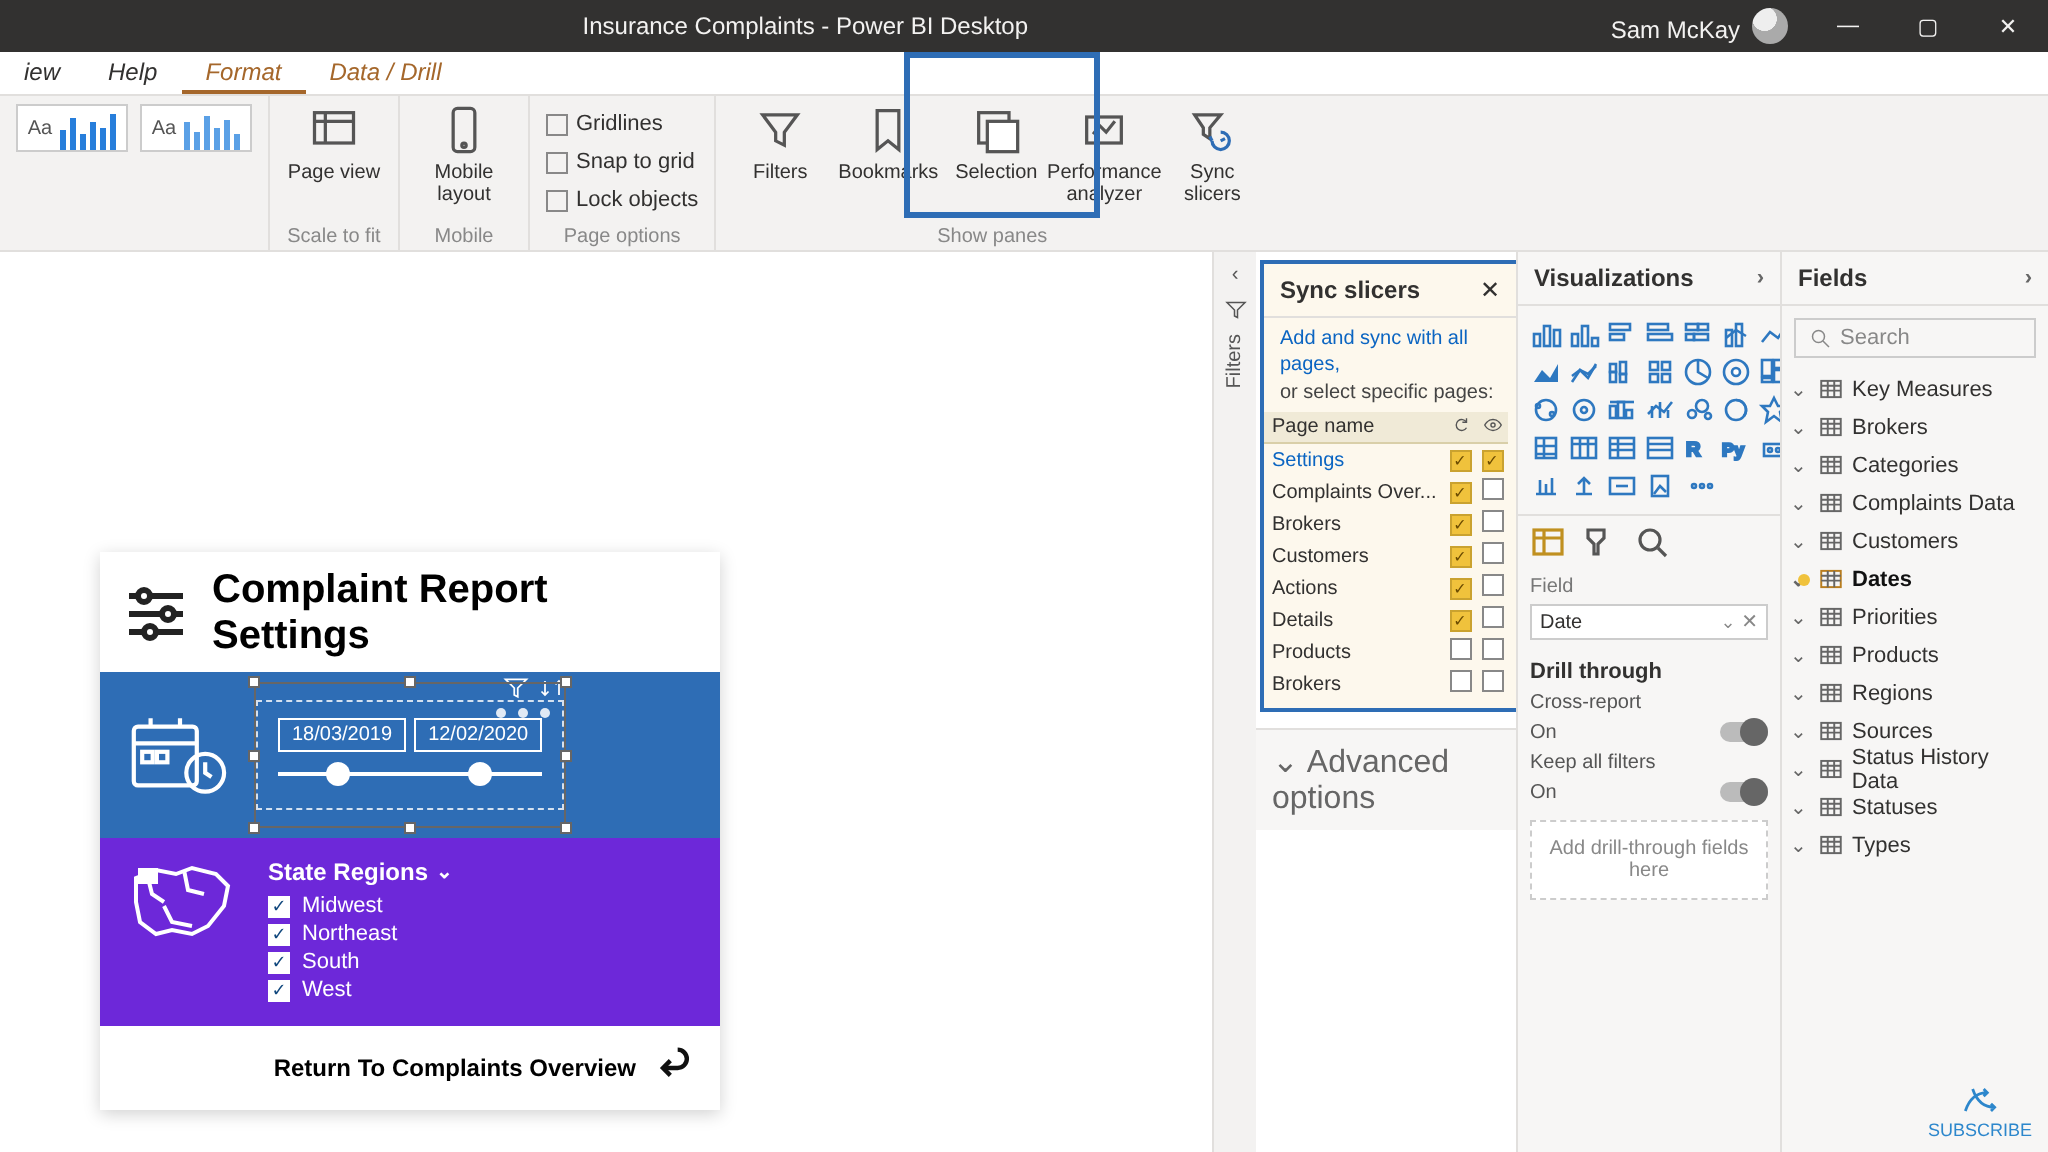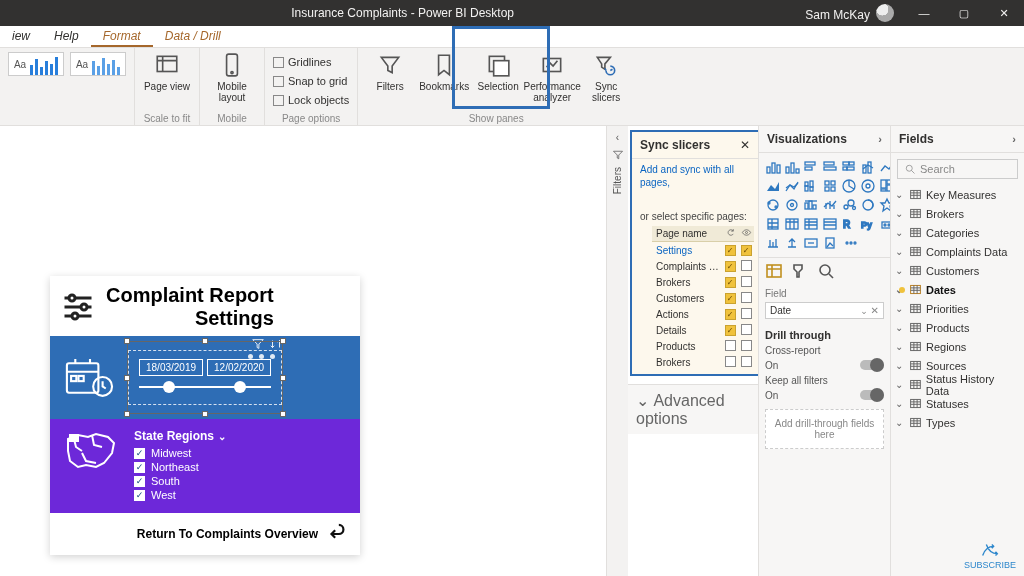--- a/index.html
+++ b/index.html
@@ -33,21 +33,21 @@
   .check { display:flex; align-items:center; gap:4px; font-size:11px; color:#323130; height:16px;}
   .check .box{ width:11px; height:11px; border:1px solid #888;}
   .pgopt { display:flex; flex-direction:column; gap:3px; padding-top:2px;}
 
   
   .main { position:absolute; top:126px; bottom:0; left:0; right:0; display:flex;}
   .canvas { flex:1; background:#fff; position:relative;}
   .report-card { position:absolute; left:50px; top:150px; width:310px; box-shadow:0 2px 8px rgba(0,0,0,.18);}
   .card-head { display:flex; align-items:center; gap:10px; padding:8px 10px 6px 10px; background:#fff;}
   .card-head svg{width:36px;height:36px;}
-  .card-head .t { font-size:20px; font-weight:600; line-height:1.15;text-align:right;}
+  .card-head .t { font-size:20px; font-weight:600; line-height:1.15;}
   .date-strip { background:#2e6db5; padding:14px 12px 14px 14px; display:flex; align-items:center; gap:12px; position:relative;}
   .date-strip svg.cal{width:52px;height:42px;stroke:#fff;stroke-width:2;fill:none;}
   .date-slicer { border:1px dashed rgba(255,255,255,.8); padding:8px 10px 16px 10px; position:relative;}
   .date-boxes { display:flex; gap:4px; }
   .date-boxes .d { border:1px solid #fff; font-size:10px; color:#fff; padding:2px 6px;}
   .date-slicer .handles-row{position:absolute;top:3px;right:6px;display:flex;gap:6px;}
   .date-slicer .dot{width:5px;height:5px;border-radius:50%;background:rgba(255,255,255,.85);}
   .range-line{ height:2px; background:#fff; margin-top:10px; position:relative;}
   .range-line .knob{position:absolute;top:-5px;width:12px;height:12px;border-radius:50%;background:#fff;}
   .slicer-handles{position:absolute;top:-14px;right:-2px;display:flex;gap:4px;}
@@ -66,22 +66,22 @@
   .region-list .item{display:flex;align-items:center;gap:6px;margin:2px 0;}
   .region-list .item .cb{width:11px;height:11px;background:#fff;color:#10477d;font-size:9px;display:flex;align-items:center;justify-content:center;}
   .card-foot{background:#fff;padding:10px 12px;text-align:right;display:flex;align-items:center;justify-content:flex-end;gap:8px;}
   .card-foot .txt{font-size:12px;font-weight:700;}
   .card-foot svg{width:22px;height:22px;}
   .pane{border-left:1px solid #e1dfdd;background:#f7f6f5;display:flex;flex-direction:column;font-size:11px;color:#323130;}
   .pane .head{display:flex;align-items:center;justify-content:space-between;padding:6px 8px;border-bottom:1px solid #e1dfdd;font-weight:600;font-size:12px;}
   .pane .head .chev{font-size:11px;color:#666;}
   .pane-sync{width:130px;background:#fdf8ed;border:2px solid #2e6db5;margin:4px 2px;}
   .pane-sync .desc{font-size:10px;color:#0b65c2;padding:5px 8px 2px 8px;line-height:1.25;}
-  .pane-sync .desc2{font-size:10px;color:#444;padding:0 8px 4px 8px;margin-top:20px;}
-  .sync-table{padding:0 4px 4px 20px;}
+  .pane-sync .desc2{font-size:10px;color:#444;padding:0 8px 4px 8px;}
+  .sync-table{padding:0 4px 4px 0;}
   .sync-row{display:flex;align-items:center;font-size:10px;height:16px;}
   .sync-row.header{background:#f0ead7;border-bottom:1px solid #d9cfa9;}
   .sync-row .nm{flex:1;padding-left:4px;overflow:hidden;text-overflow:ellipsis;white-space:nowrap;}
   .sync-row .ic{width:16px;text-align:center;}
   .sync-row.sel .nm{color:#0b65c2;}
   .cbx{width:11px;height:11px;border:1px solid #888;display:inline-flex;align-items:center;justify-content:center;font-size:8px;background:#fff;}
   .cbx.on{background:#f0c23c;color:#6a4a00;border-color:#caa22f;}
   .adv{padding:6px 8px;color:#666;border-top:1px solid #e1dfdd;margin-top:4px; background:#f7f6f5;}
   .pane-wrap{width:130px;display:flex;flex-direction:column;}
 

